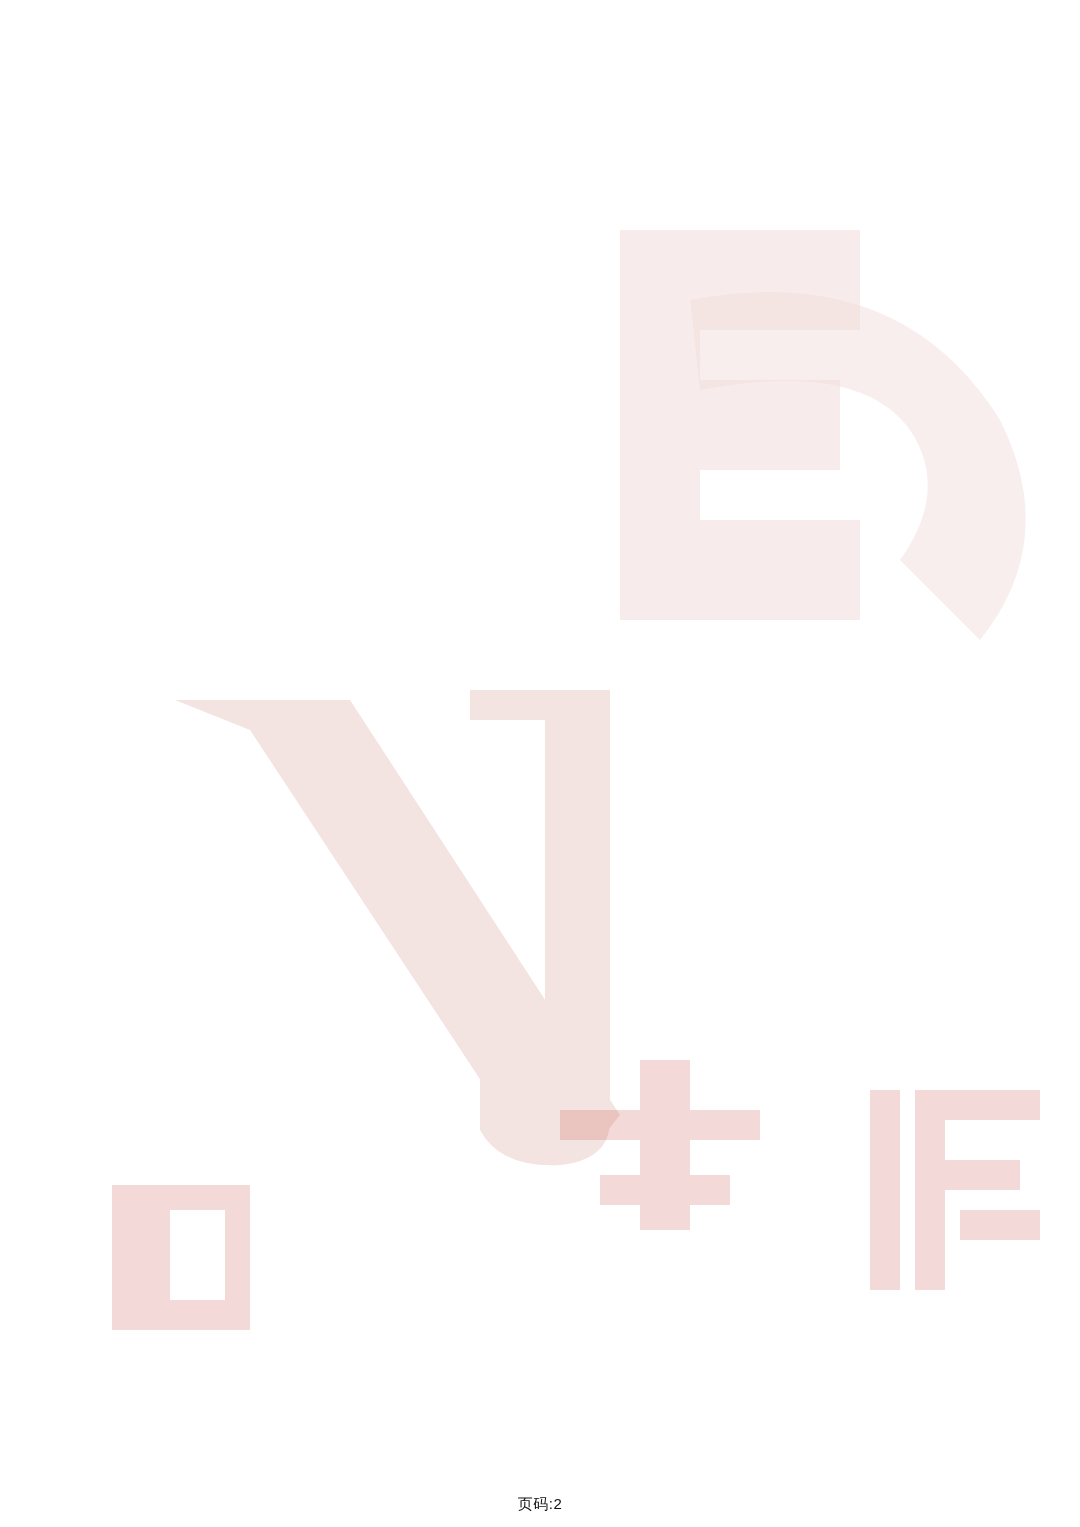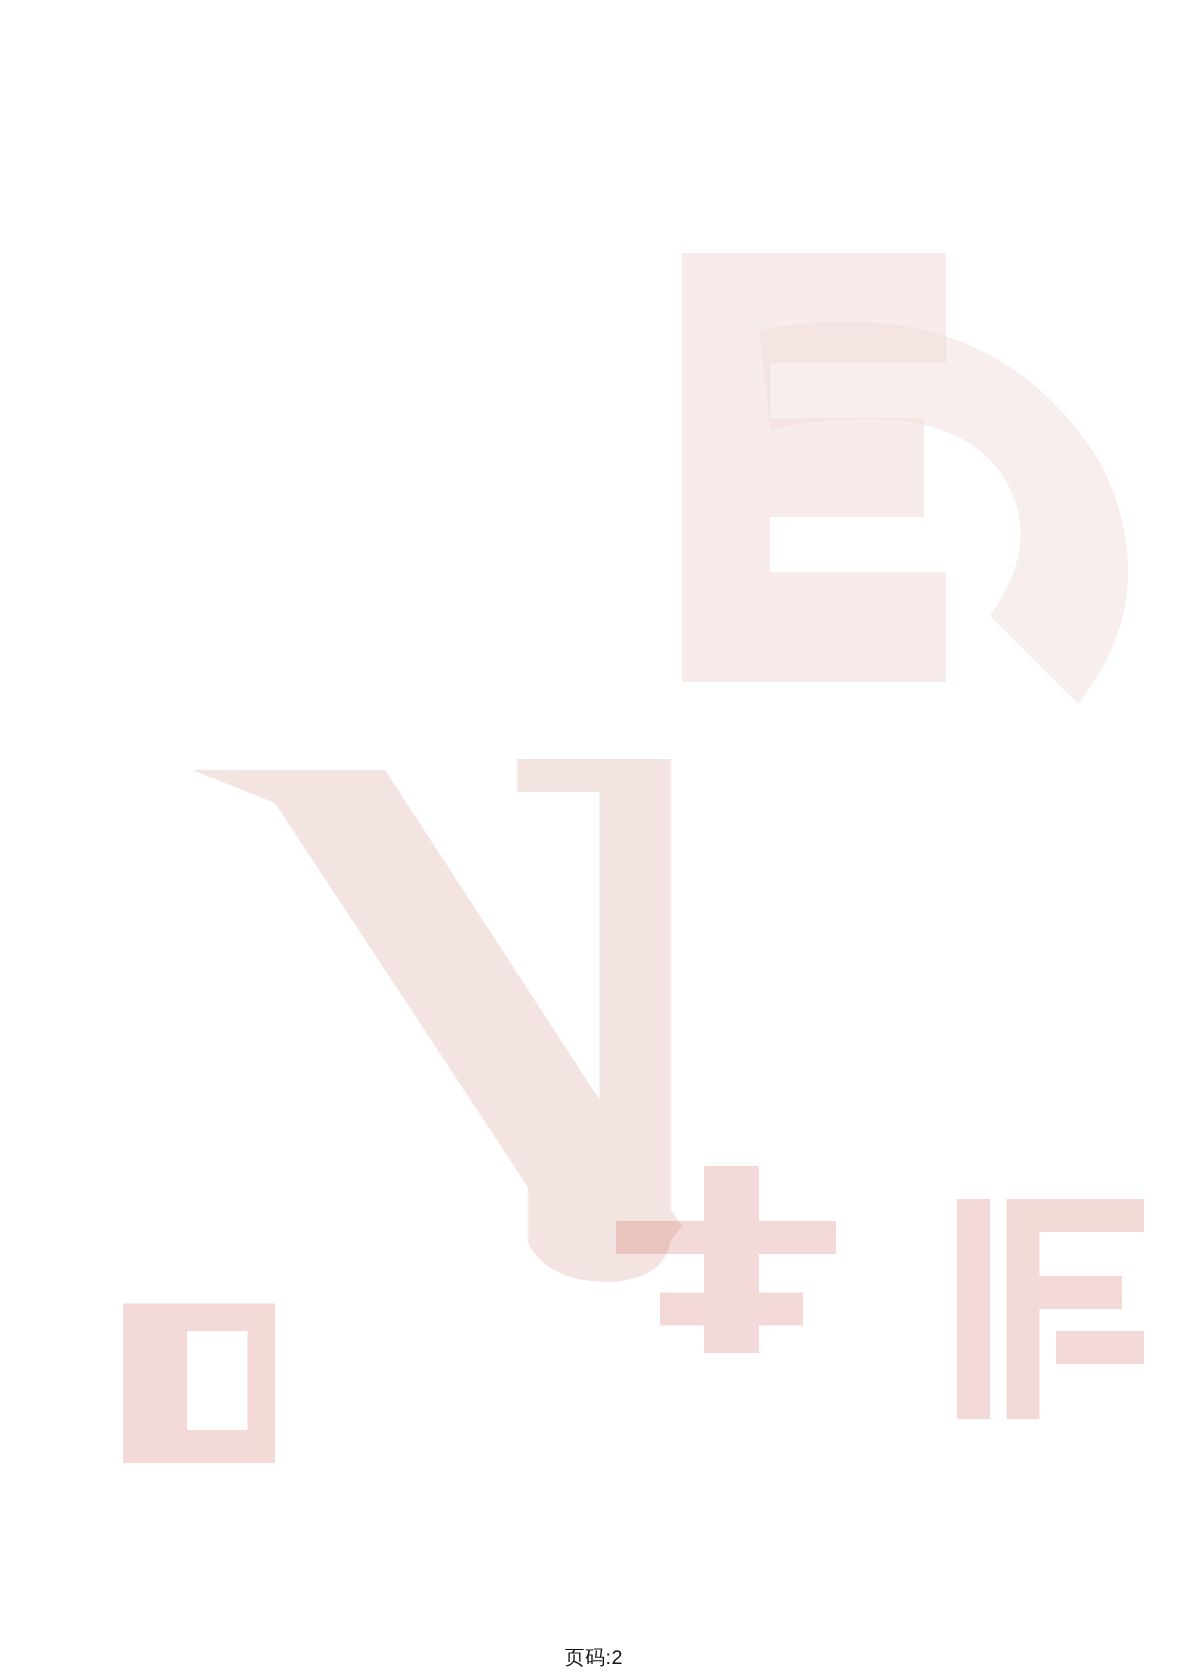--- a/index.html
+++ b/index.html
@@ -29,21 +29,21 @@
     position: absolute;
     left: 0; top: 0;
     width: 1080px; height: 1527px;
     z-index: 2;
   }
   #pagenum {
     position: absolute;
     width: 1080px;
     text-align: center;
     font-family: "Liberation Sans", sans-serif;
-    font-size: 18px;
+    font-size: 15px;
     color: #111;
     letter-spacing: 0.5px;
   }
 </style>
 </head>
 <body>
 
 <svg id="watermark" viewBox="0 0 1080 1527">
   <g opacity="0.30">
     <path d="M175 700 L350 700 L620 1115 L600 1140 L520 1140 L250 730 Z" fill="#d9a39a"></path>

